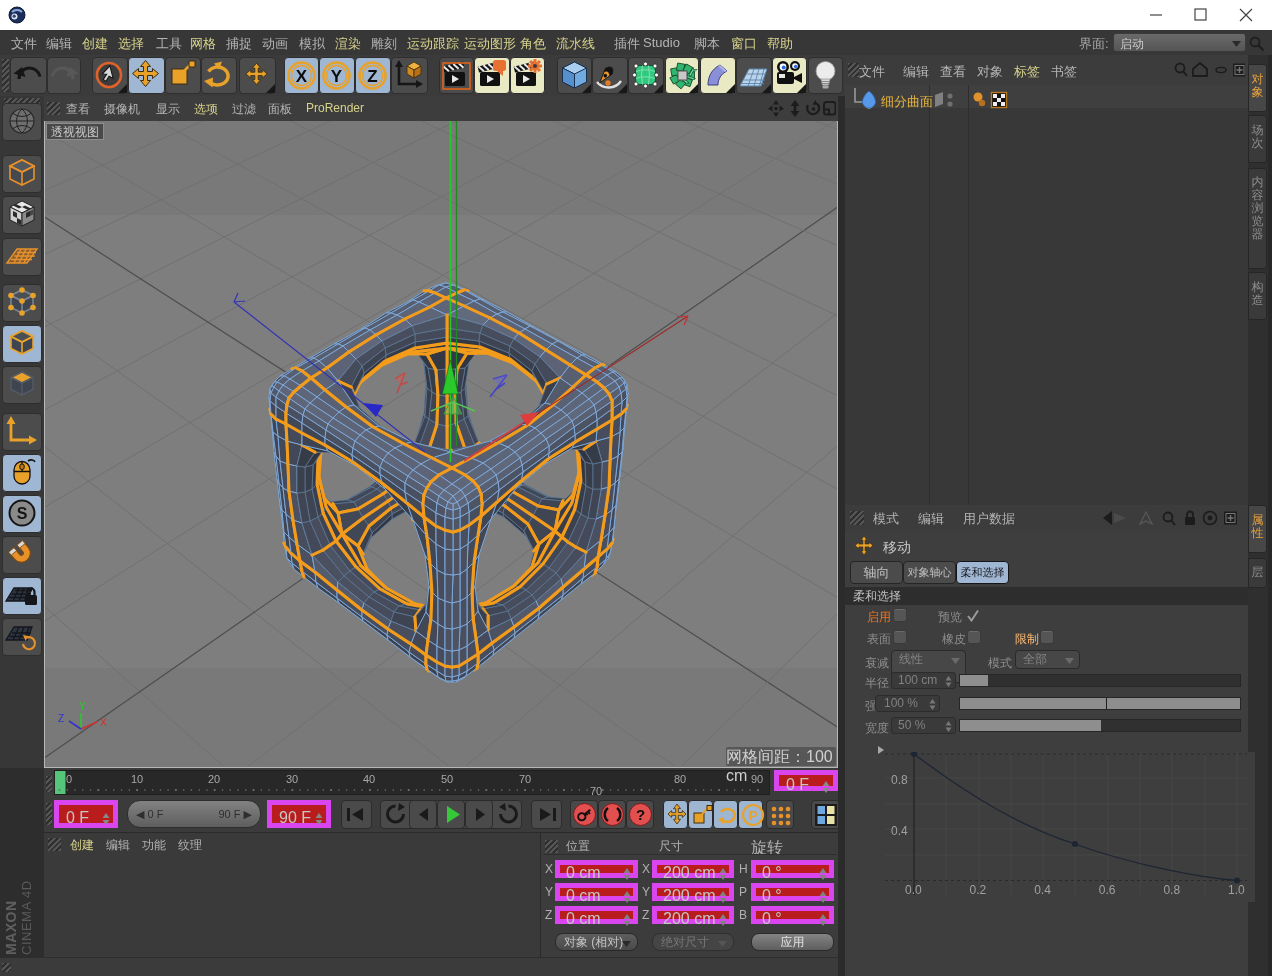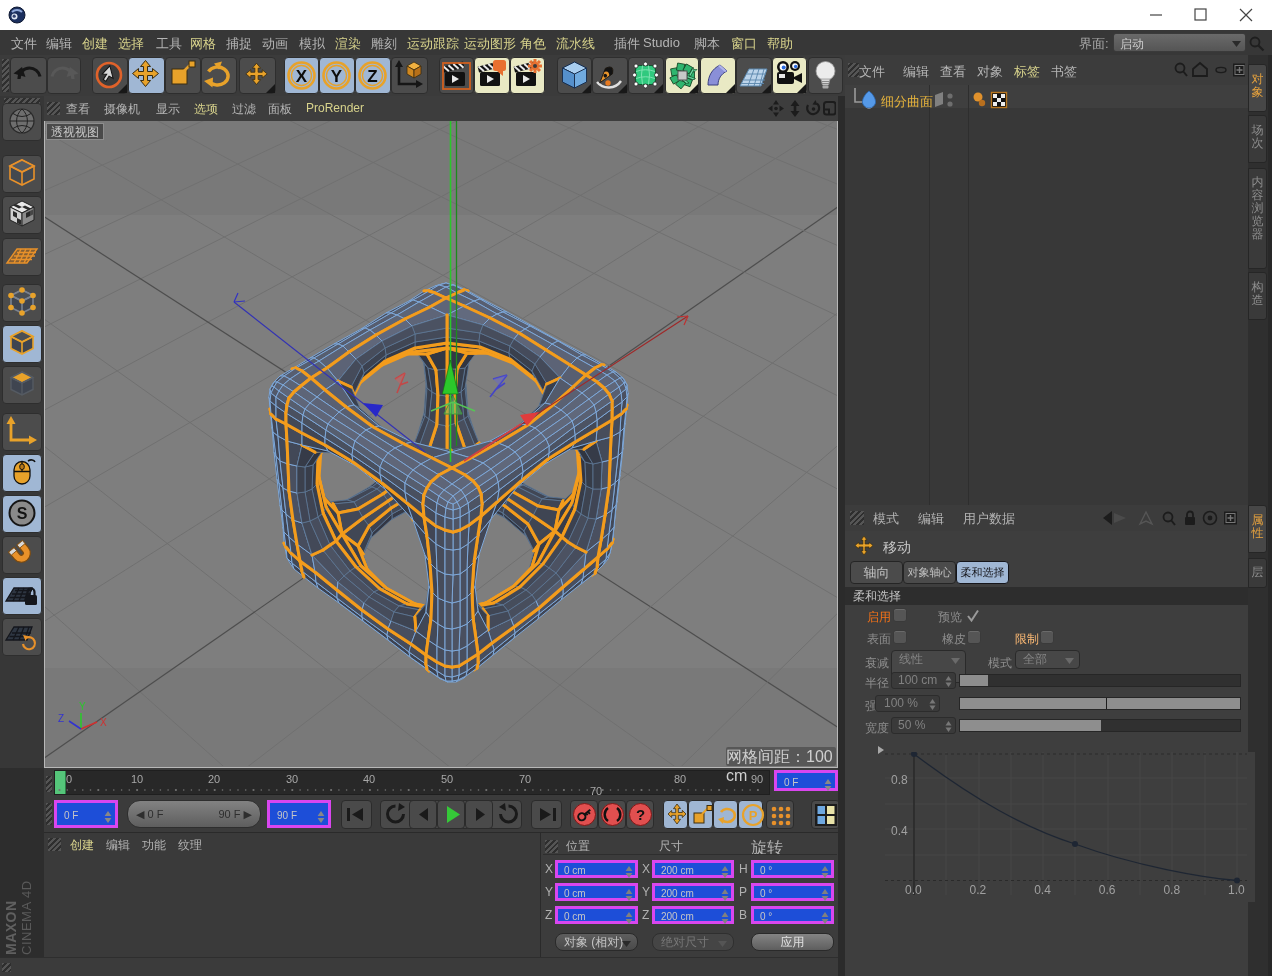--- a/index.html
+++ b/index.html
@@ -39,21 +39,21 @@
 .tabstrip{left:1248px;top:55px;width:20px;height:921px;background:#2f2f2f}
 .winedge{left:1268px;top:55px;width:4px;height:921px;background:#282828}
 .vtab{position:absolute;left:0;width:19px;background:#3a3a3a;border:1px solid #262626;border-radius:0 3px 3px 0;
   color:#8e8e8e;font-size:12px;text-align:center;padding-top:5px;line-height:13px}
 .vtab.on{background:#474747;color:#e8a33d}
 .ampanel{left:845px;top:505px;width:403px;height:471px;background:#3e3e3e}
 .ammenu{position:absolute;left:0;top:0;width:100%;height:26px;background:#3c3c3c;color:#b4b4b4;font-size:13px}
 .ammenu span{position:absolute;top:5px}
 .amtab{position:absolute;top:0;height:24px;background:#4b4b4b;border:1px solid #252525;border-radius:4px;
   color:#c0c0c0;font-size:13px;text-align:center}
-.field{position:absolute;background:#1d4ed8;border:3px solid #d946ef;color:#c6c6c6;font-size:10px}
+.field{position:absolute;background:#b91c1c;border:5px solid #d946ef;color:#c6c6c6;font-size:16px}
 .gfield{position:absolute;background:#3a3a3a;border:1px solid #2c2c2c;color:#818181;font-size:12px;border-radius:3px}
 .drop{position:absolute;background:#474747;border:1px solid #2a2a2a;color:#858585;font-size:12px;border-radius:4px}
 .chk{position:absolute;width:14px;height:14px;background:#555;border:1px solid #3a3a3a;border-radius:3px;box-shadow:inset 0 1px 0 #6a6a6a}
 .lbl{position:absolute;font-size:12px;color:#8d8d8d;white-space:nowrap}
 .handle{position:absolute;background-image:repeating-linear-gradient(135deg,#555 0 2px,#2e2e2e 2px 4px)}
 svg{display:block}
 .sep{position:absolute;background:#2e2e2e}
 </style>
 <style>
 

